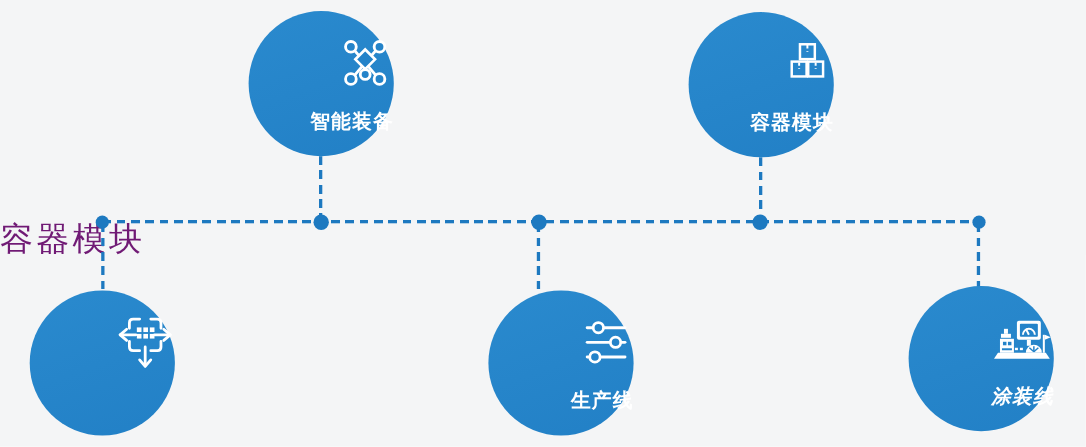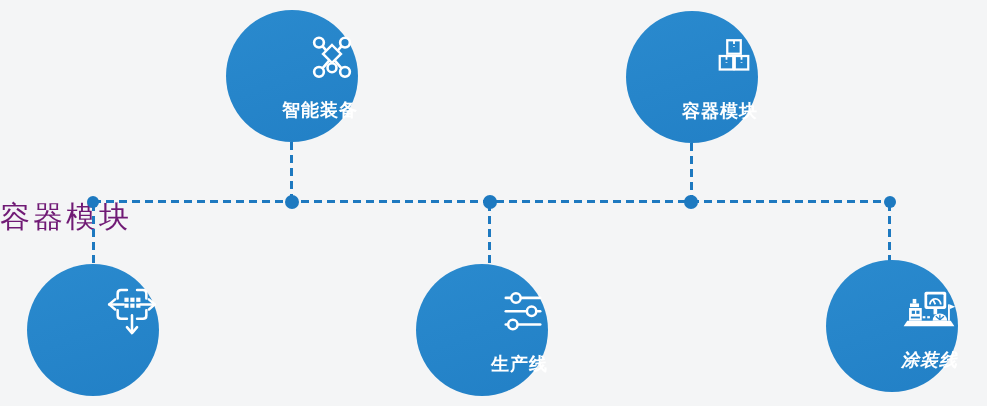--- a/index.html
+++ b/index.html
@@ -72,21 +72,21 @@
     color: #ffffff;
     font-size: 18px;
     font-weight: bold;
     letter-spacing: 1px;
     white-space: nowrap;
   }
 
   .n-smart      { left: 226px; top: 10px;  }
   .n-warehouse  { left: 626px; top: 11px;  }
   .n-sorting    { left: 27px;  top: 264px; }
-  .n-production { left: 416px; top: 264px; }
+  .n-production { left: 444px; top: 264px; }
   .n-painting   { left: 826px; top: 260px; font-style: italic; }
 
   .h-main  { left: 93px;  top: 200px; width: 797px; }
   .v-smart      { left: 290px; top: 142px; height: 60px; }
   .v-warehouse  { left: 690px; top: 143px; height: 59px; }
   .v-sorting    { left: 92px;  top: 203px; height: 61px; }
   .v-production { left: 488px; top: 203px; height: 61px; }
   .v-painting   { left: 888px; top: 203px; height: 61px; }
 
   .d-left       { left: 87px;  top: 196px; }

